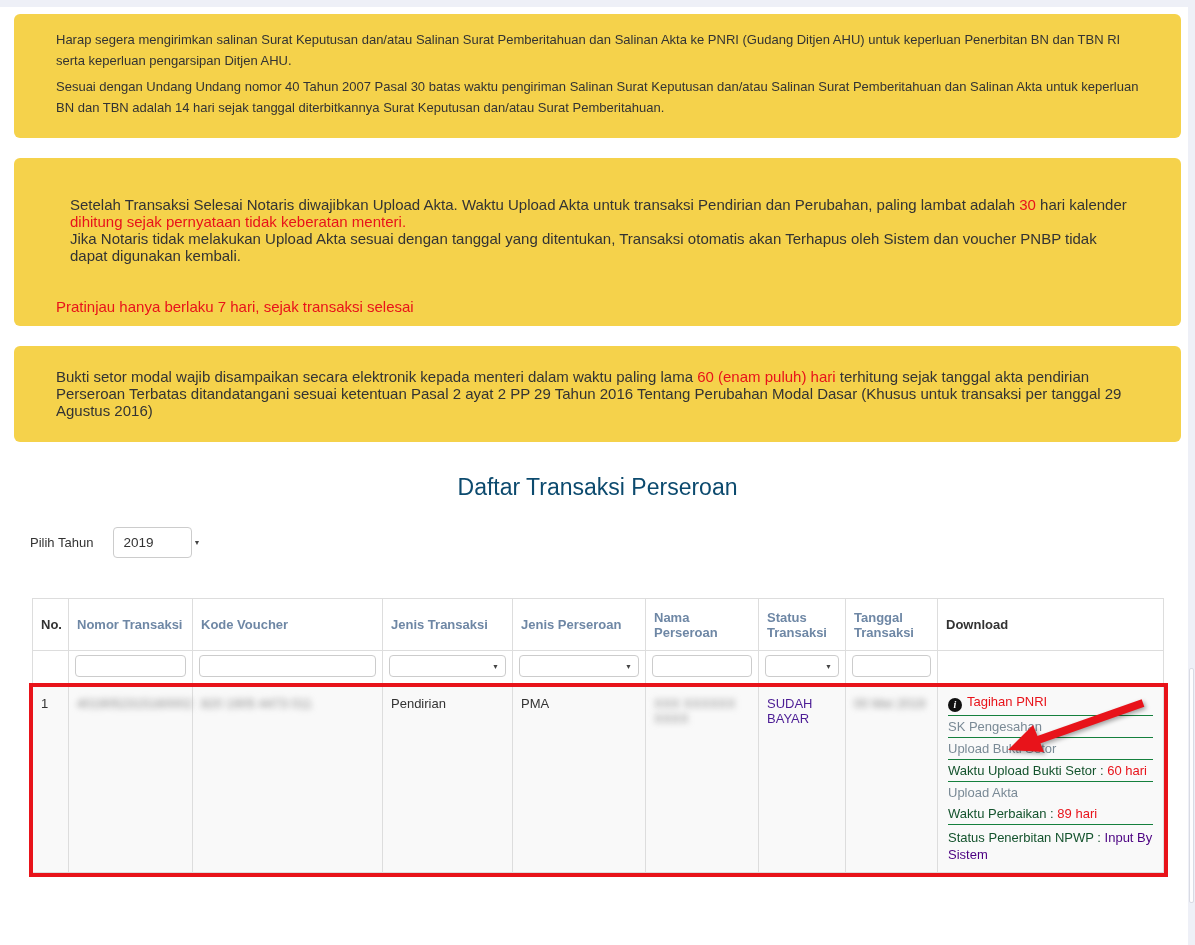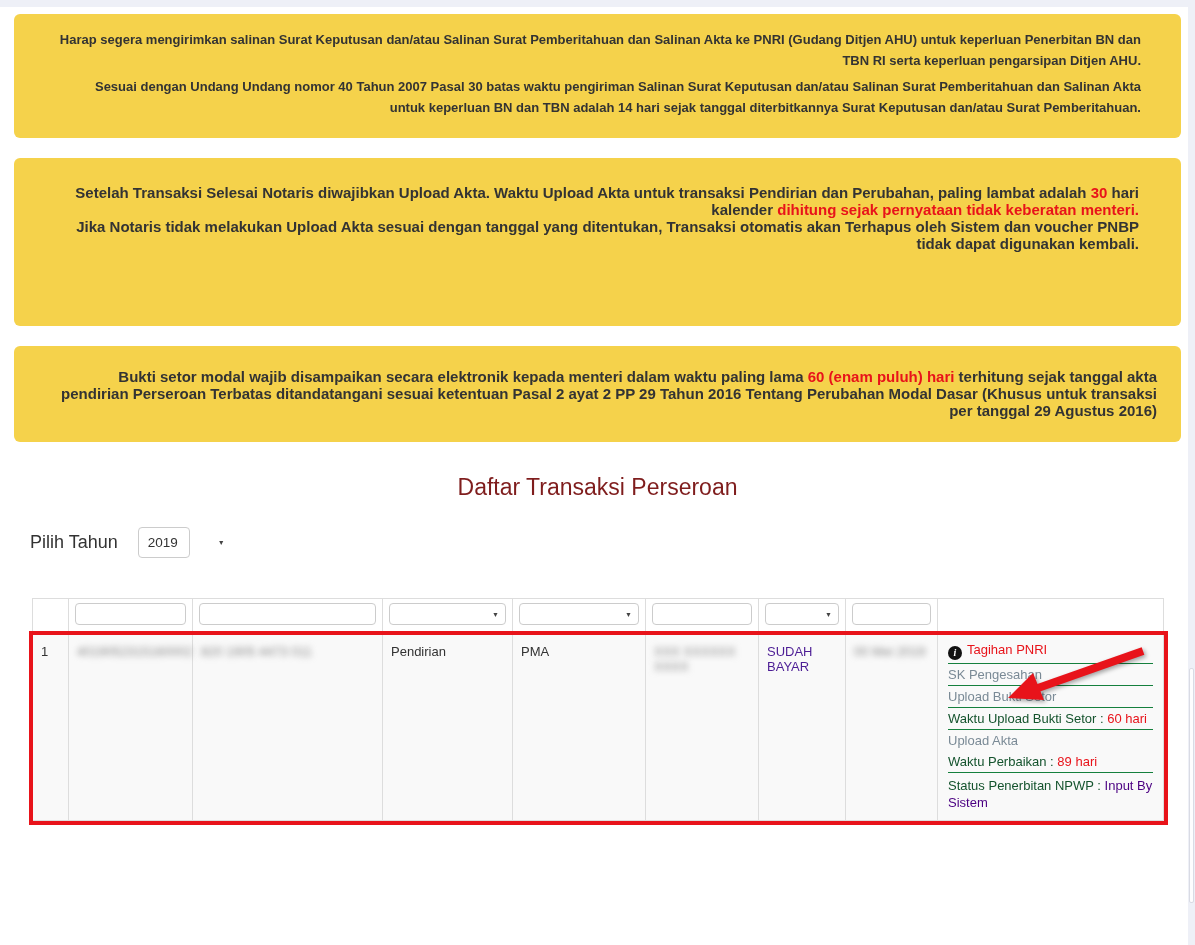--- a/index.html
+++ b/index.html
@@ -9,37 +9,37 @@
     background:#ffffff; font-family:"Liberation Sans", sans-serif; color:#333;
   }
   .top-strip { position:absolute; top:0; left:0; width:100%; height:7px; background:#eef0f7; z-index:20; }
   .right-strip { position:absolute; top:0; right:0; width:7px; height:100%; background:#eef0f7; z-index:19; }
   .scroll-thumb { position:absolute; right:1px; top:668px; width:5px; height:235px; background:#fdfdfe; border:1px solid #d9dbe4; border-radius:2px; }
 
   .content { position:relative; padding:14px 14px 0 14px; }
 
   .notice {
     background:#f5d24b; border-radius:6px; margin-bottom:20px;
-    font-weight:bold; color:#333;text-align:right;
+    font-weight:normal; color:#333;
   }
   .notice-1 { padding:16px 40px 14px 42px; font-size:13px; line-height:20.5px; }
   .notice-1 p { margin:0 0 6px 0; }
   .notice-1 p.addr { margin:2px 0 0 0; }
   .notice-2 { padding:24px 40px 20px 42px; font-size:15px; line-height:17px; height:168px; }
-  .notice-2 .body-lines { margin:2px; }
+  .notice-2 .body-lines { margin:14px; }
   .notice-2 .footer-red { margin-top:34px; color:#e8131a; }
   .notice-3 { padding:22px 24px 18px 42px; font-size:15px; line-height:17px; height:96px; }
   .red { color:#e8131a; }
 
-  .page-title { text-align:center; font-size:23px; font-weight:normal; color:#7f1d1d; margin:32px 0 0 0; }
+  .page-title { text-align:center; font-size:23px; font-weight:normal; color:#0c4a6e; margin:32px 0 0 0; }
 
   .year-row { display:flex; align-items:center; margin:26px 0 0 16px; }
-  .year-label { font-size:18px; color:#333; margin-right:20px; }
+  .year-label { font-size:13px; color:#333; margin-right:20px; }
   .select-box {
-    width:52px; height:31px; border:1px solid #ccc; border-radius:4px; background:#fff;
+    width:79px; height:31px; border:1px solid #ccc; border-radius:4px; background:#fff;
     display:flex; align-items:center; justify-content:space-between; padding:0 9px; cursor:pointer;gap:40px;
   }
   .select-box .val { font-size:13.5px; color:#333; }
   .arrow-glyph { font-size:7px; color:#444; }
 
   table.tx-table {
     margin:40px 0 0 18px; width:1131px; border-collapse:collapse; table-layout:fixed;
   }
   .tx-table th, .tx-table td { border:1px solid #ddd; }
   .tx-table th {
@@ -91,20 +91,21 @@
   <div class="notice notice-1">
     <p>Harap segera mengirimkan salinan Surat Keputusan dan/atau Salinan Surat Pemberitahuan dan Salinan Akta ke PNRI (Gudang Ditjen AHU) untuk keperluan Penerbitan BN dan TBN RI serta keperluan pengarsipan Ditjen AHU.</p>
     <p>Sesuai dengan Undang Undang nomor 40 Tahun 2007 Pasal 30 batas waktu pengiriman Salinan Surat Keputusan dan/atau Salinan Surat Pemberitahuan dan Salinan Akta untuk keperluan BN dan TBN adalah 14 hari sejak tanggal diterbitkannya Surat Keputusan dan/atau Surat Pemberitahuan.</p>
   </div>
 
   <div class="notice notice-2">
     <div class="body-lines">
       <span>Setelah Transaksi Selesai Notaris diwajibkan Upload Akta. Waktu Upload Akta untuk transaksi Pendirian dan Perubahan, paling lambat adalah </span><span class="red">30</span><span> hari kalender </span><span class="red">dihitung sejak pernyataan tidak keberatan menteri.</span><br>
       <span>Jika Notaris tidak melakukan Upload Akta sesuai dengan tanggal yang ditentukan, Transaksi otomatis akan Terhapus oleh Sistem dan voucher PNBP tidak dapat digunakan kembali.</span>
     </div>
+    <div class="footer-red">Pratinjau hanya berlaku 7 hari, sejak transaksi selesai</div>
   </div>
 
   <div class="notice notice-3">
     <span>Bukti setor modal wajib disampaikan secara elektronik kepada menteri dalam waktu paling lama </span><span class="red">60 (enam puluh) hari</span><span> terhitung sejak tanggal akta pendirian Perseroan Terbatas ditandatangani sesuai ketentuan Pasal 2 ayat 2 PP 29 Tahun 2016 Tentang Perubahan Modal Dasar (Khusus untuk transaksi per tanggal 29 Agustus 2016)</span>
   </div>
 
   <h1 class="page-title">Daftar Transaksi Perseroan</h1>
 
   <div class="year-row">
     <span class="year-label">Pilih Tahun</span>
@@ -120,20 +121,31 @@
         <col style="width:124px">
         <col style="width:190px">
       <col style="width:130px">
         <col style="width:133px">
         <col style="width:113px">
       <col style="width:87px">
         <col style="width:92px">
         <col style="width:226px">
     </colgroup>
     <thead>
+      <tr>
+        <th class="plain">No.</th>
+        <th class="sortable">Nomor Transaksi</th>
+        <th class="sortable">Kode Voucher</th>
+        <th class="sortable">Jenis Transaksi</th>
+        <th class="sortable">Jenis Perseroan</th>
+        <th class="sortable">Nama Perseroan</th>
+        <th class="sortable">Status Transaksi</th>
+        <th class="sortable">Tanggal Transaksi</th>
+        <th class="plain">Download</th>
+      </tr>
       <tr class="filter-row">
         <td></td>
         <td><input class="filter-input" style=""></td>
         <td><input class="filter-input" style=""></td>
         <td>
           <div class="filter-select">
               <span class="arrow-glyph">▼</span>
             </div>
         </td>
         <td>

